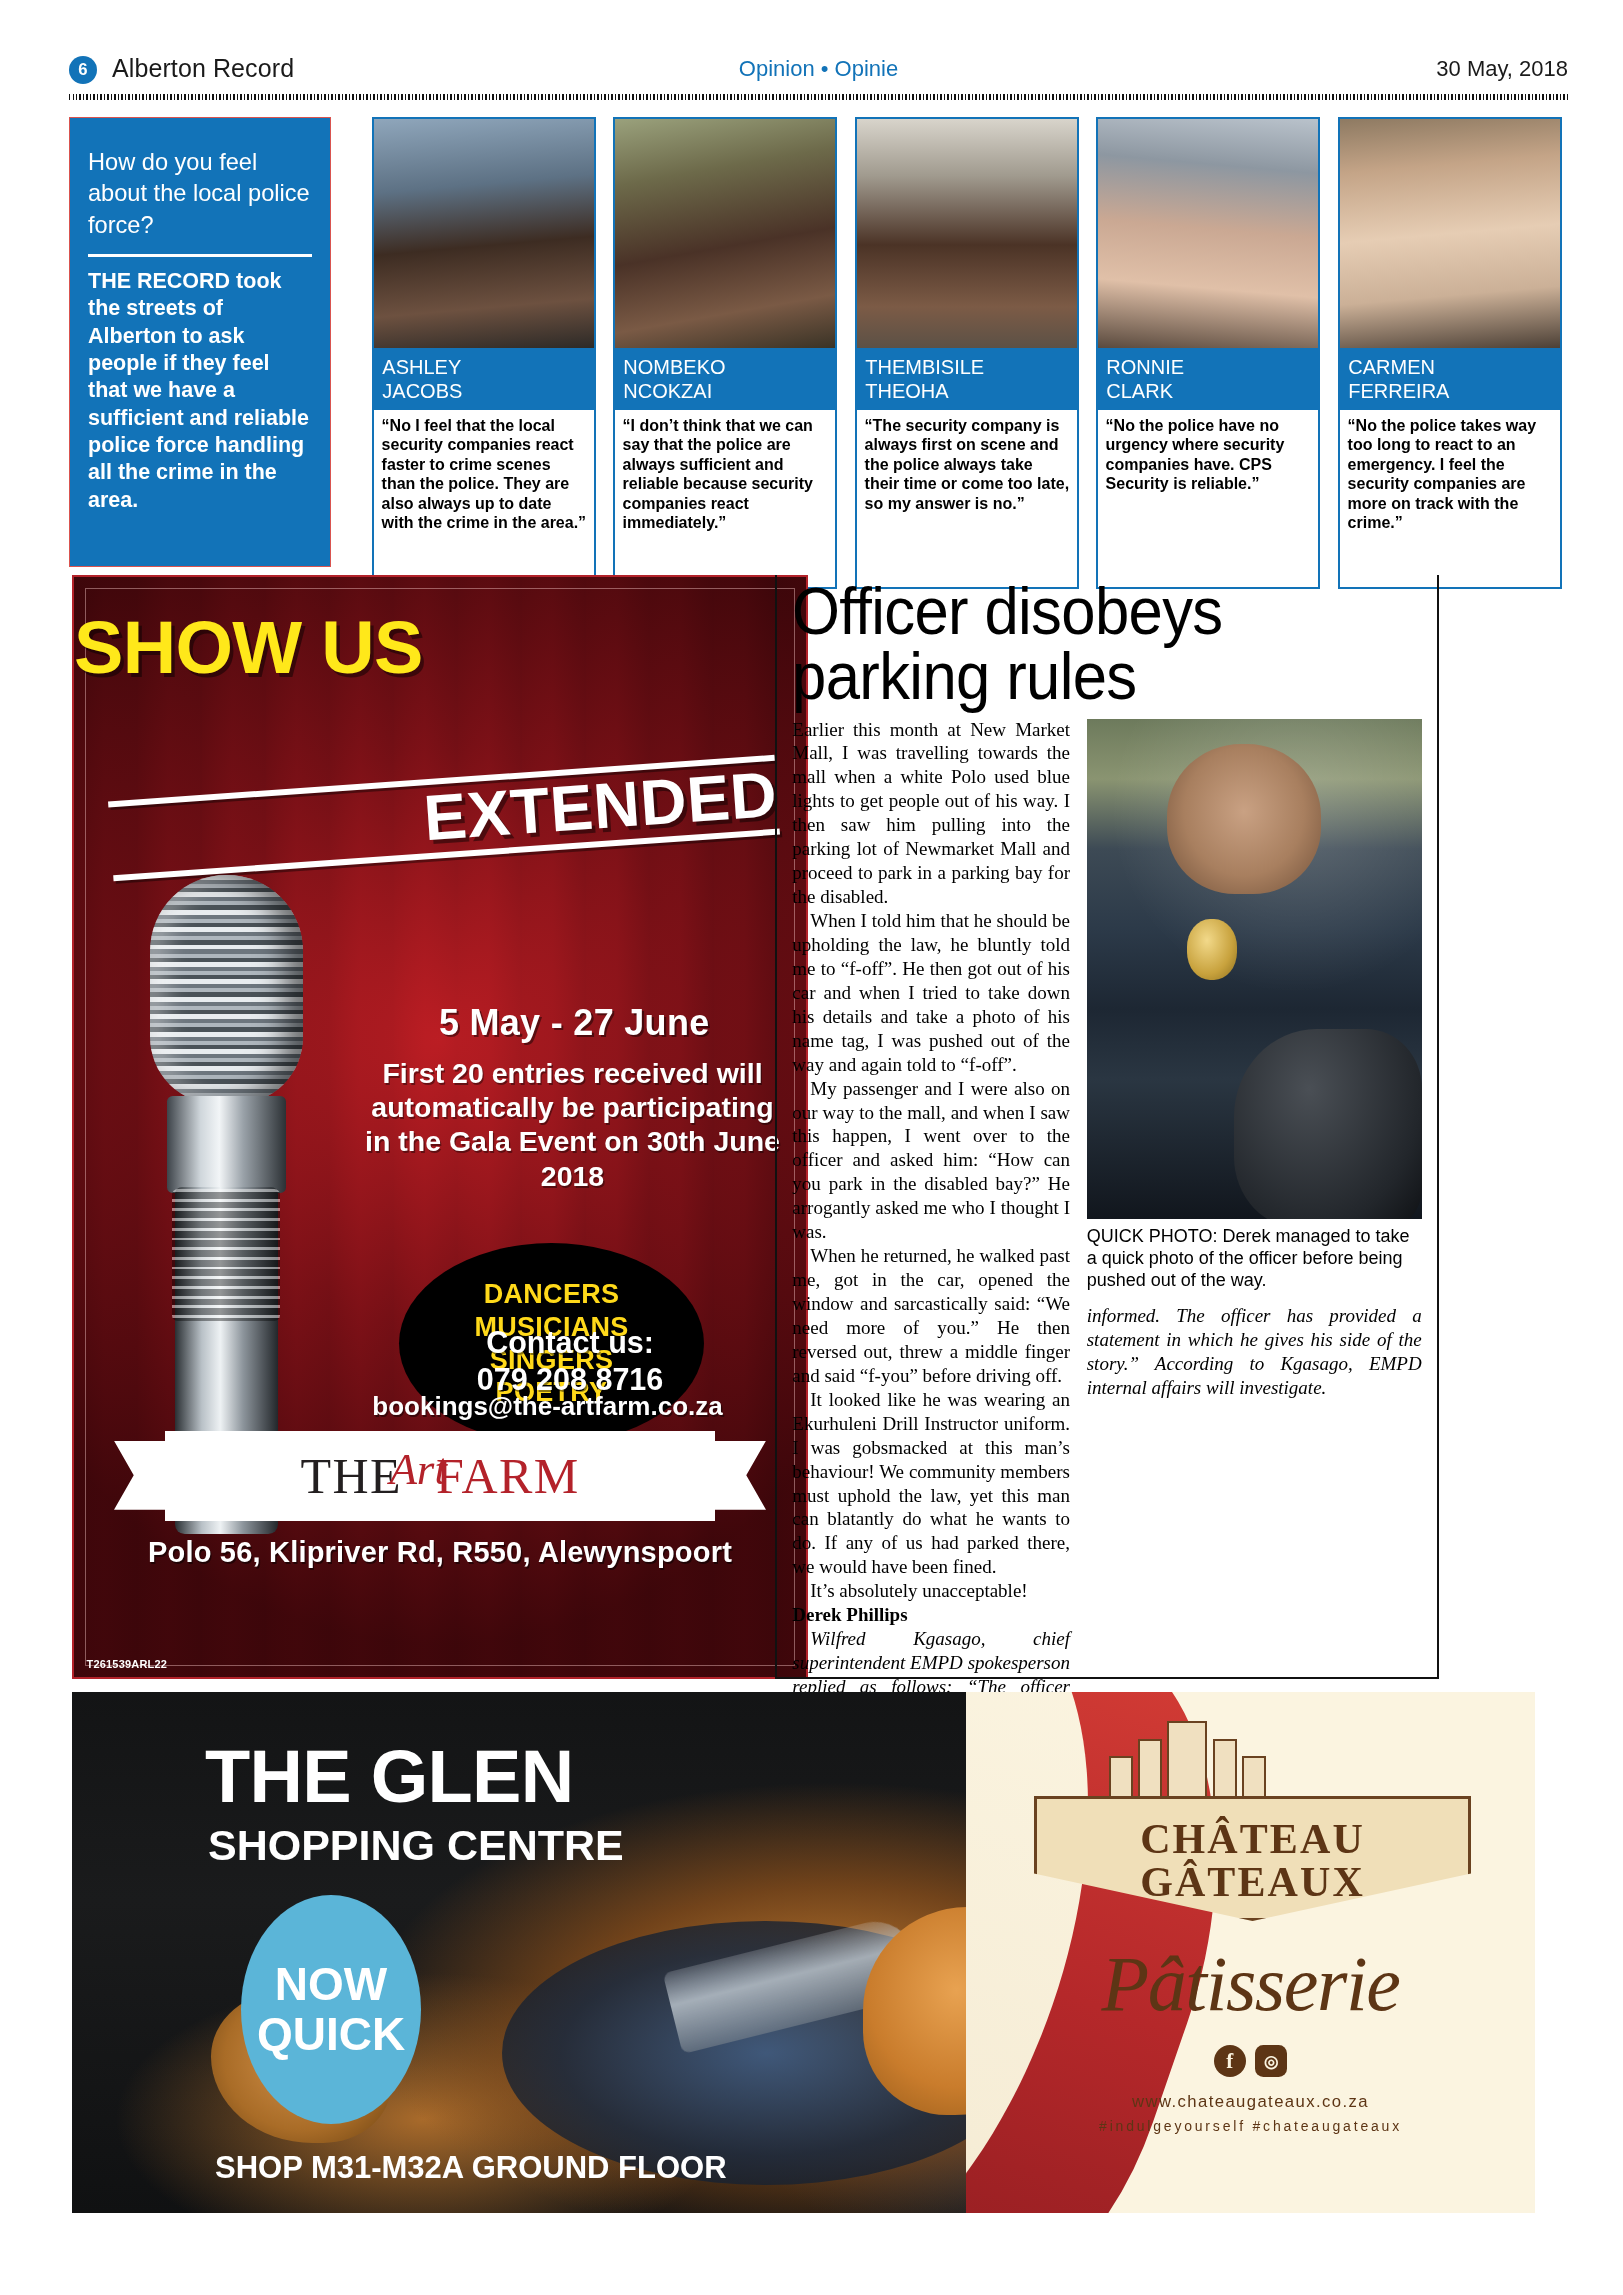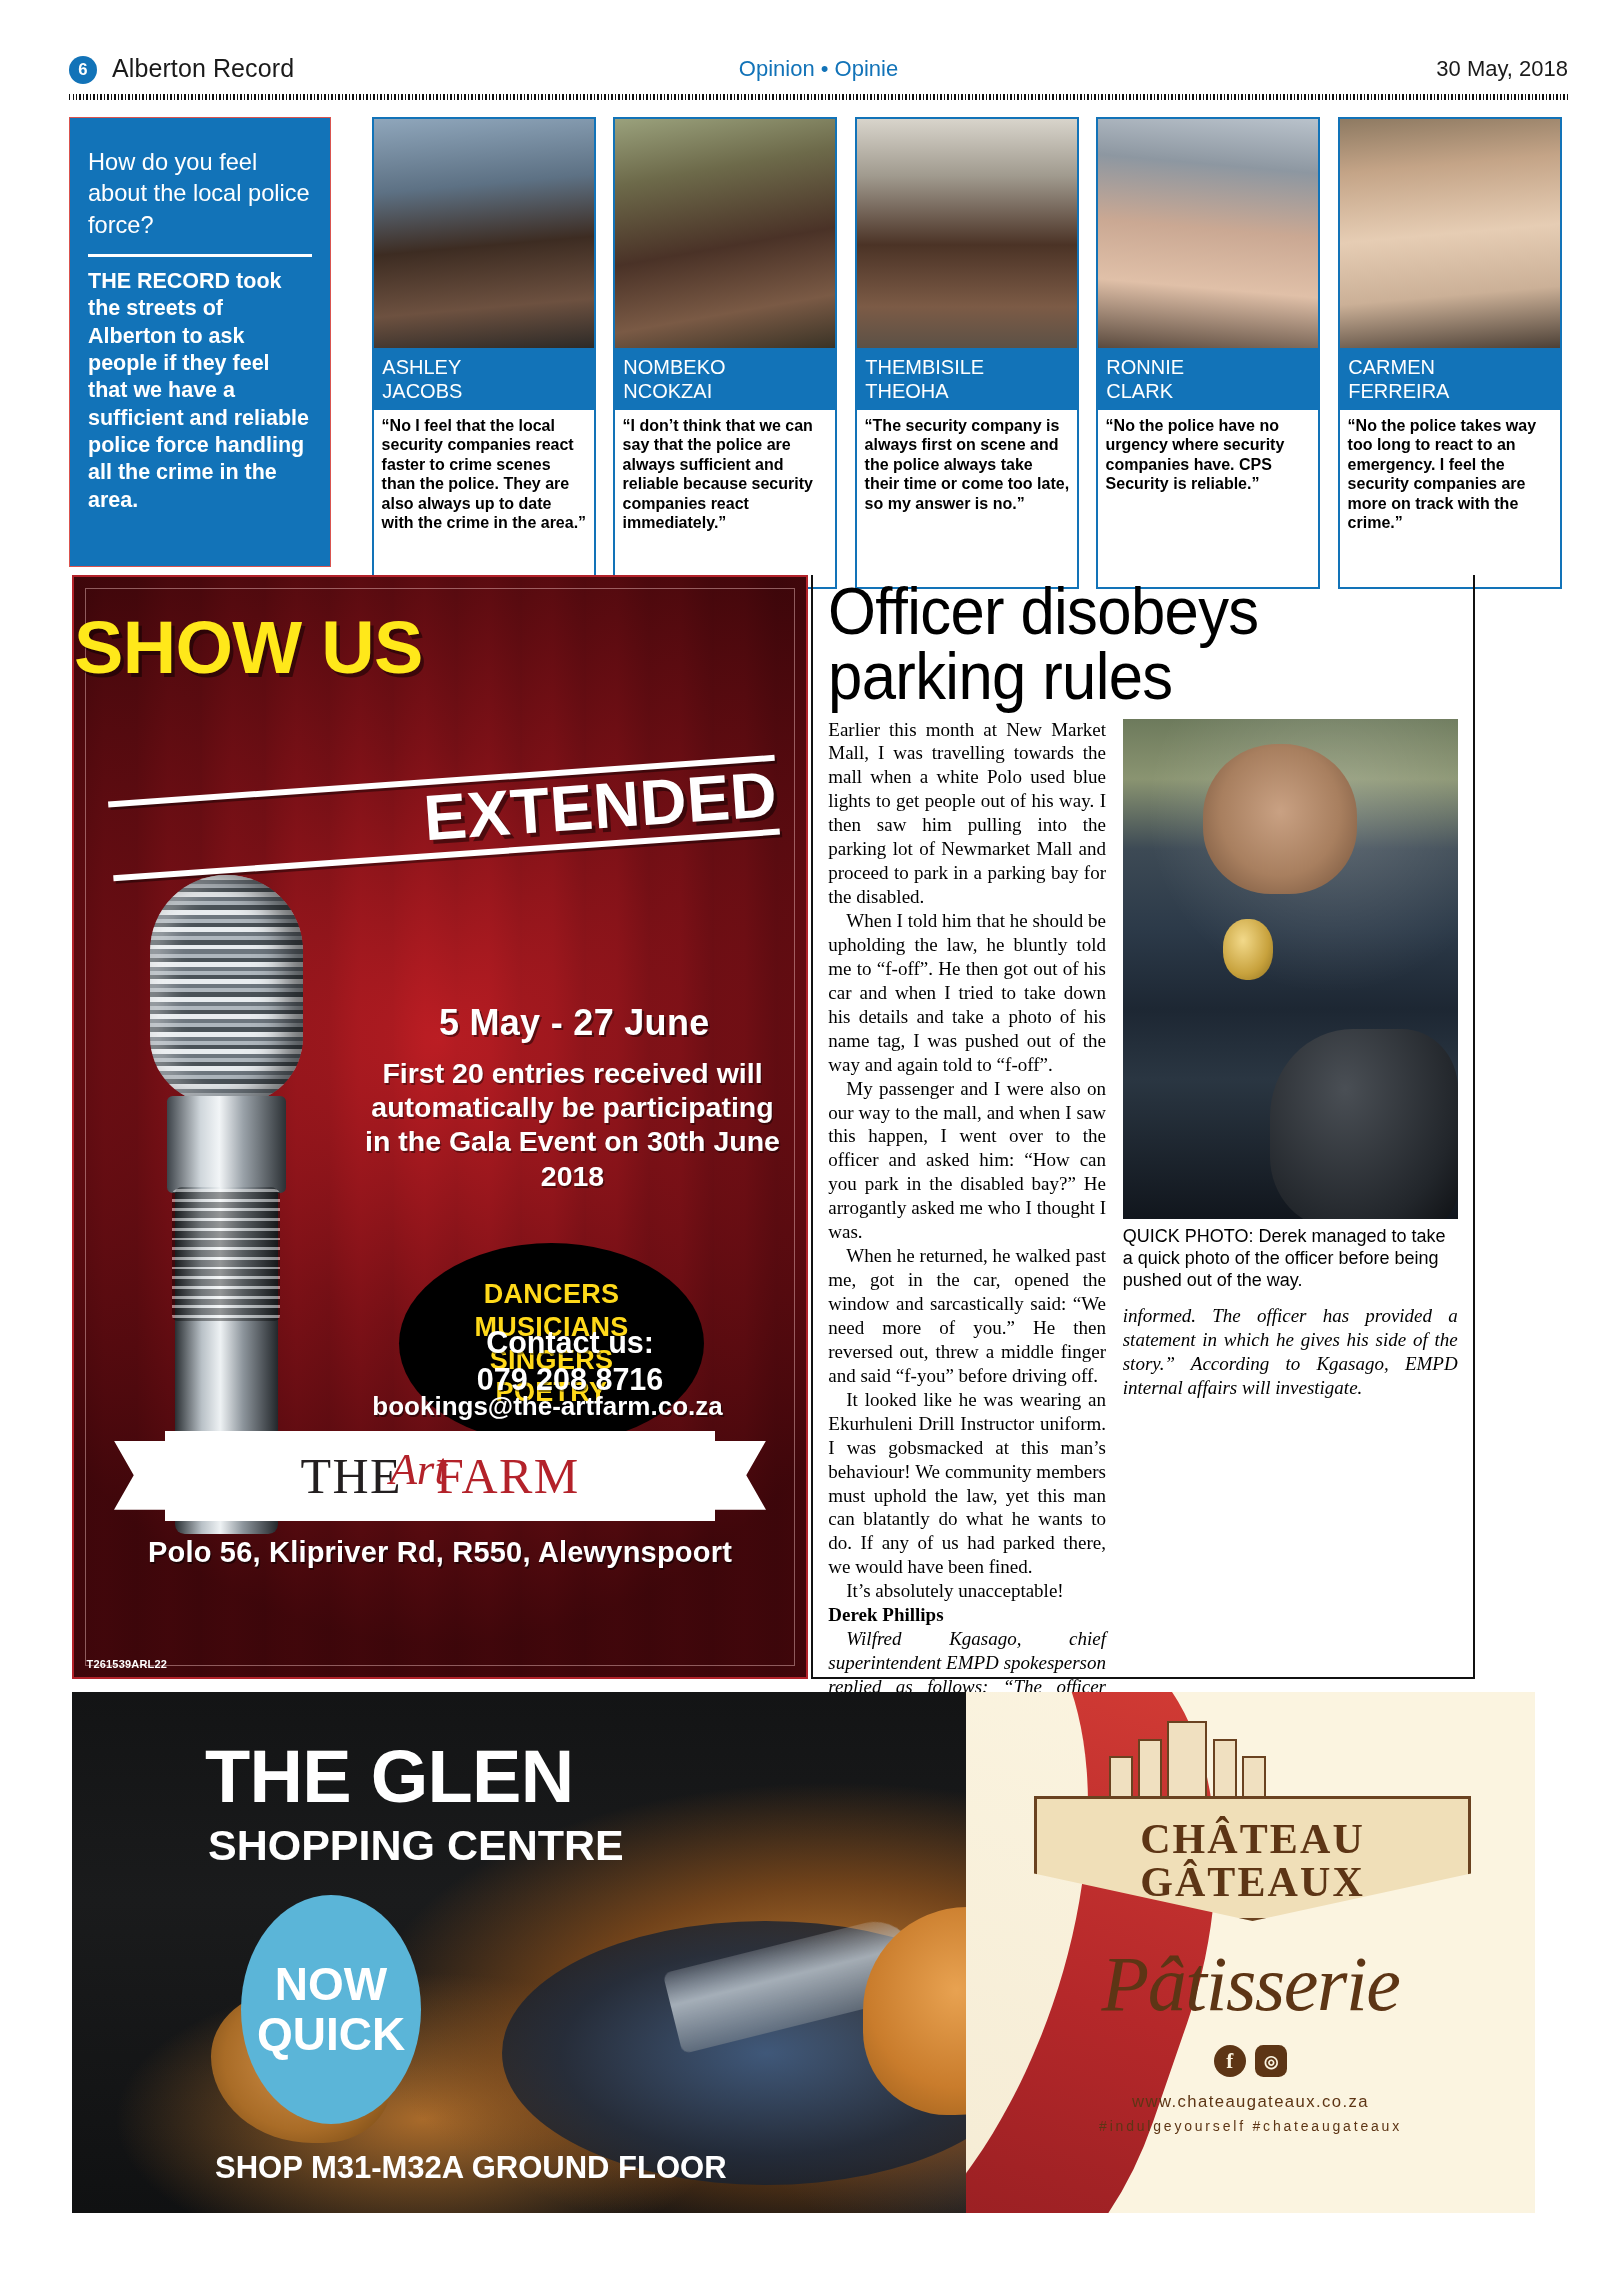--- a/index.html
+++ b/index.html
@@ -178,21 +178,21 @@
     color: #fff; font-size: 29px; font-weight: 700; letter-spacing: 0.2px;
     text-shadow: 1.4px 2.1px 0 rgba(0,0,0,.5);
   }
   .talent-code {
     position: absolute; left: 12.5px; bottom: 7px;
     color: #fff; font-size: 11px; font-weight: bold; letter-spacing: 0.2px;
   }
 
   
   .edit-col {
-    position: absolute; left: 811px; top: 575px; width: 664px; height: 1104px;
+    position: absolute; left: 775px; top: 575px; width: 664px; height: 1104px;
     border-left: 2.1px solid #111; border-right: 2.1px solid #111;
     border-top: none; border-bottom: 2.1px solid #111;
     padding: 0 15.3px;
   }
   .hl-big {
     font-family: "Liberation Sans Narrow", "Liberation Sans", sans-serif;
     font-size: 67px; font-weight: 400; line-height: .96; letter-spacing: -0.7px;
     color: #000; padding-top: 4.2px; transform: scaleX(.92); transform-origin: left top;
   }
   .art-cols { display: flex; gap: 16.7px; margin-top: 9.7px; }

